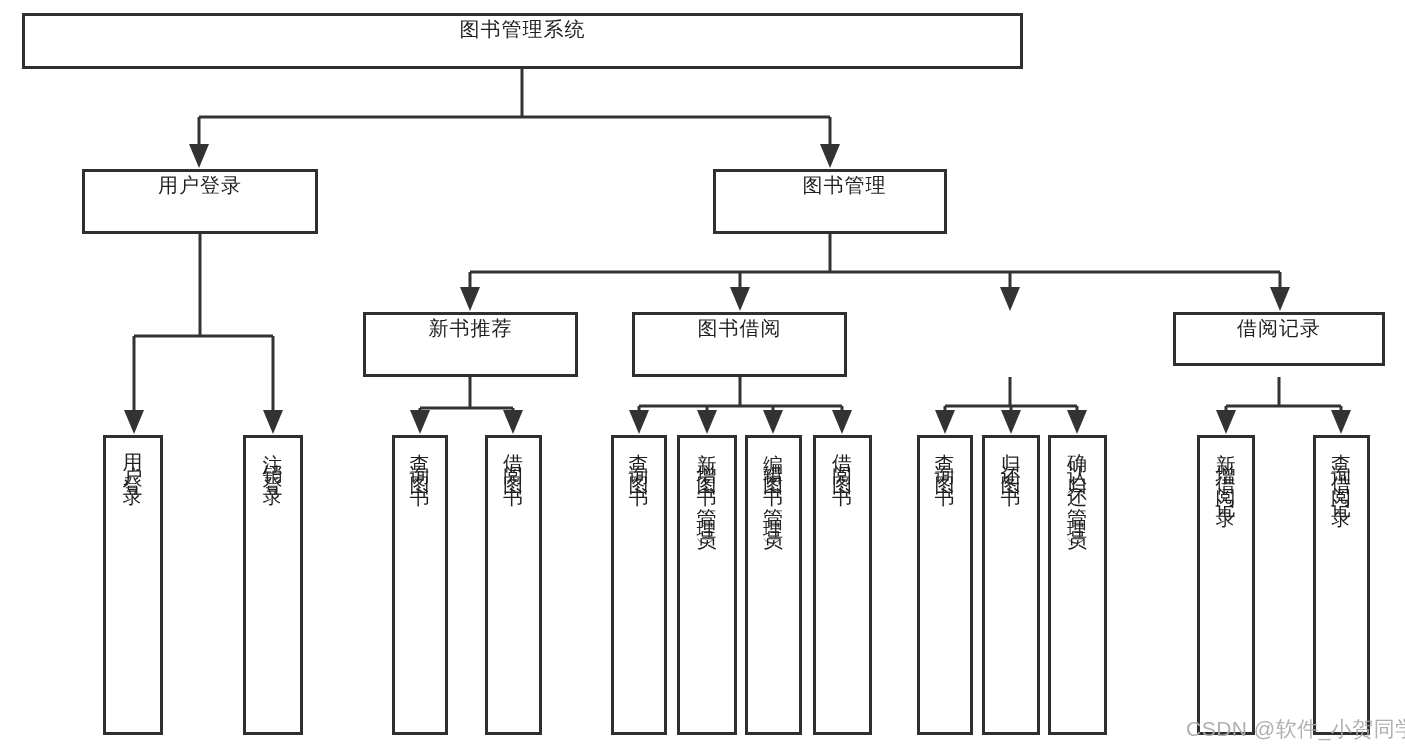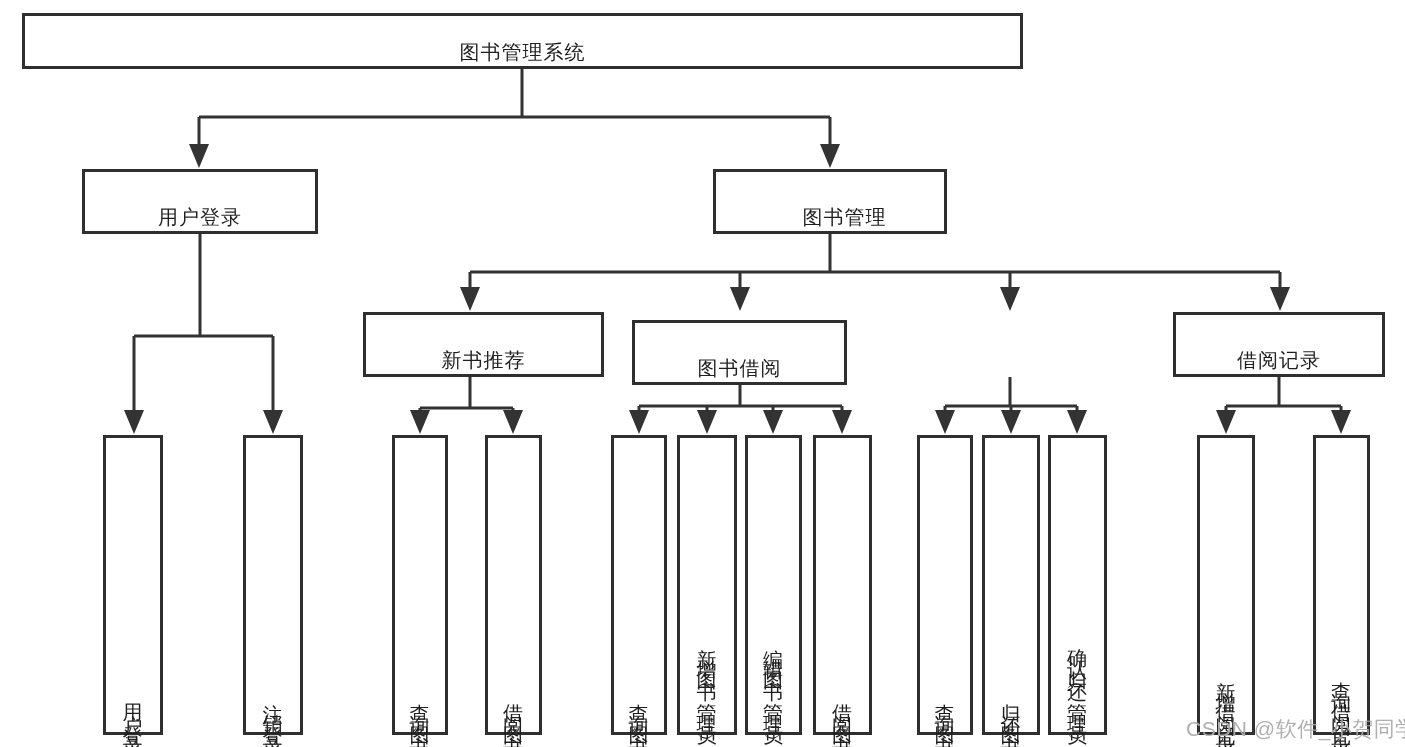--- a/index.html
+++ b/index.html
@@ -22,21 +22,21 @@
     top: 0;
     width: 1405px;
     height: 747px;
   }
   .node {
     position: absolute;
     box-sizing: border-box;
     border: 3px solid #2f2f2f;
     background: #ffffff;
     display: flex;
-    align-items: flex-end;
+    align-items: flex-start;
     justify-content: center;
     font-size: 20px;
     letter-spacing: 1px;
     color: #1f1f1f;
   }
   .leaf {
     top: 435px;
     height: 300px;
   }
   .leaf .vtext {
@@ -44,24 +44,24 @@
     text-orientation: mixed;
     font-size: 20px;
     letter-spacing: 11px;
     line-height: 1;
     white-space: nowrap;
   }
   
   .n-root { left: 22px;   top: 13px;  width: 1001px; height: 56px; }
   .n-l2a  { left: 82px;   top: 169px; width: 236px;  height: 65px; }
   .n-l2b  { left: 713px;  top: 169px; width: 234px;  height: 65px; padding-left: 29px; }
-  .n-l3a  { left: 363px;  top: 312px; width: 241px;  height: 65px; }
-  .n-l3b  { left: 632px;  top: 320px; width: 215px;  height: 65px; }
+  .n-l3a  { left: 363px;  top: 312px; width: 215px;  height: 65px; }
+  .n-l3b  { left: 632px;  top: 312px; width: 215px;  height: 65px; }
   .n-l3c  { left: 903px;  top: 312px; width: 214px;  height: 65px; }
-  .n-l3d  { left: 1173px; top: 312px; width: 212px;  height: 65px; }
+  .n-l3d  { left: 1173px; top: 312px; width: 212px;  height: 54px; }
   .n-f1  { left: 103px;  width: 60px; }
   .n-f2  { left: 243px;  width: 60px; }
   .n-f3  { left: 392px;  width: 56px; }
   .n-f4  { left: 485px;  width: 57px; }
   .n-f5  { left: 611px;  width: 56px; }
   .n-f6  { left: 677px;  width: 60px; }
   .n-f7  { left: 745px;  width: 57px; }
   .n-f8  { left: 813px;  width: 59px; }
   .n-f9  { left: 917px;  width: 56px; }
   .n-f10 { left: 982px;  width: 58px; }

